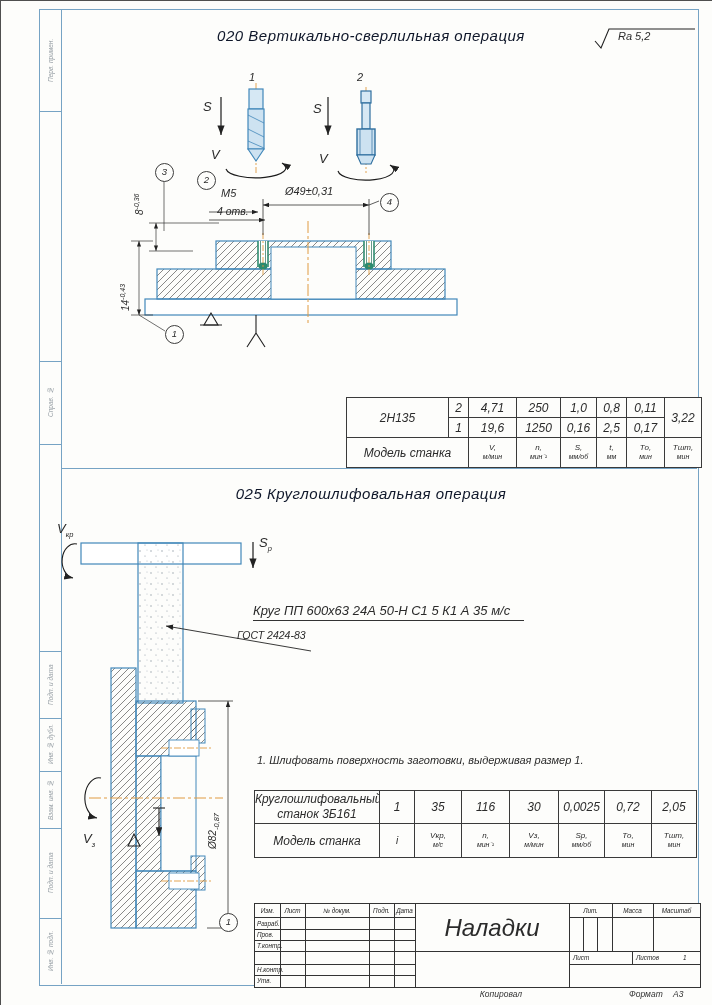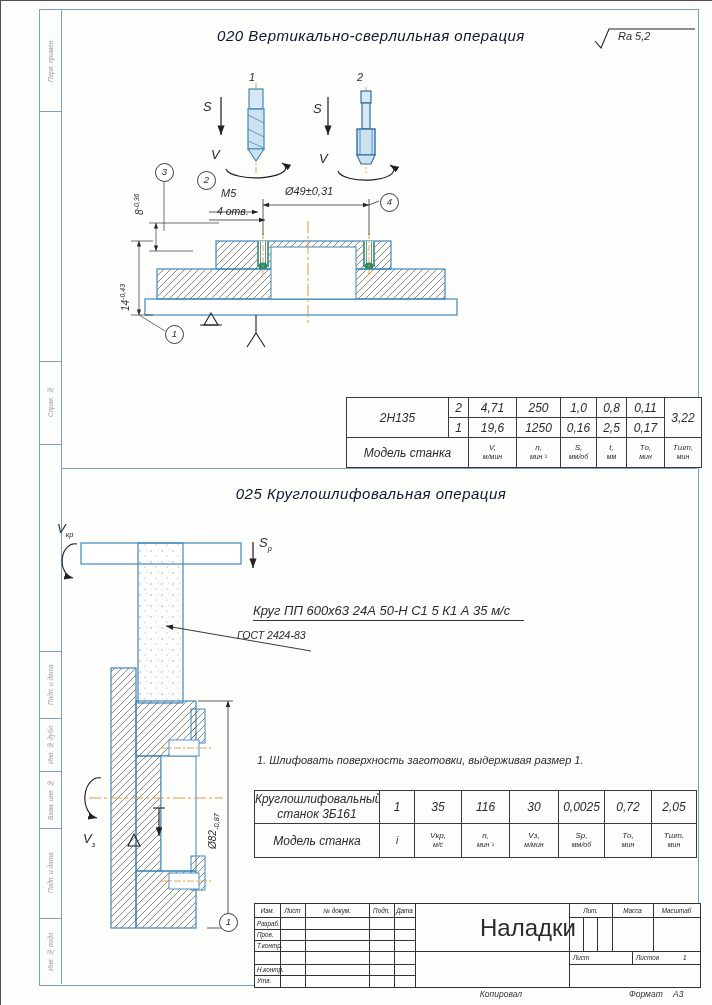--- a/index.html
+++ b/index.html
@@ -424,21 +424,21 @@
     <span class="lbl ctr" style="left:50px;top:3px;width:64px;">№ докум.</span>
     <span class="lbl ctr" style="left:114px;top:3px;width:25px;">Подп.</span>
     <span class="lbl ctr" style="left:139px;top:3px;width:21px;">Дата</span>
 
     <span class="lbl" style="left:2px;top:16px;">Разраб.</span>
     <span class="lbl" style="left:2px;top:27px;">Пров.</span>
     <span class="lbl" style="left:2px;top:38px;">Т.контр.</span>
     <span class="lbl" style="left:2px;top:62px;">Н.контр.</span>
     <span class="lbl" style="left:2px;top:73px;">Утв.</span>
 
-    <div style="position:absolute;left:160px;top:0;width:154px;height:47px;display:flex;align-items:center;justify-content:center;font-size:24px;padding-left:36px;">Наладки</div>
+    <div style="position:absolute;left:160px;top:0;width:154px;height:47px;display:flex;align-items:center;justify-content:center;font-size:24px;font-style:italic;">Наладки</div>
 
     <span class="lbl ctr" style="left:314px;top:3px;width:43px;">Лит.</span>
     <span class="lbl ctr" style="left:357px;top:3px;width:41px;">Масса</span>
     <span class="lbl ctr" style="left:398px;top:3px;width:47px;">Масштаб</span>
     <span class="lbl" style="left:318px;top:50px;">Лист</span>
     <span class="lbl" style="left:381px;top:50px;">Листов</span>
     <span class="lbl" style="left:428px;top:50px;">1</span>
   </div>
 
   <span class="bottomlbl" style="left:420px;top:988px;width:160px;text-align:center;">Копировал</span>

